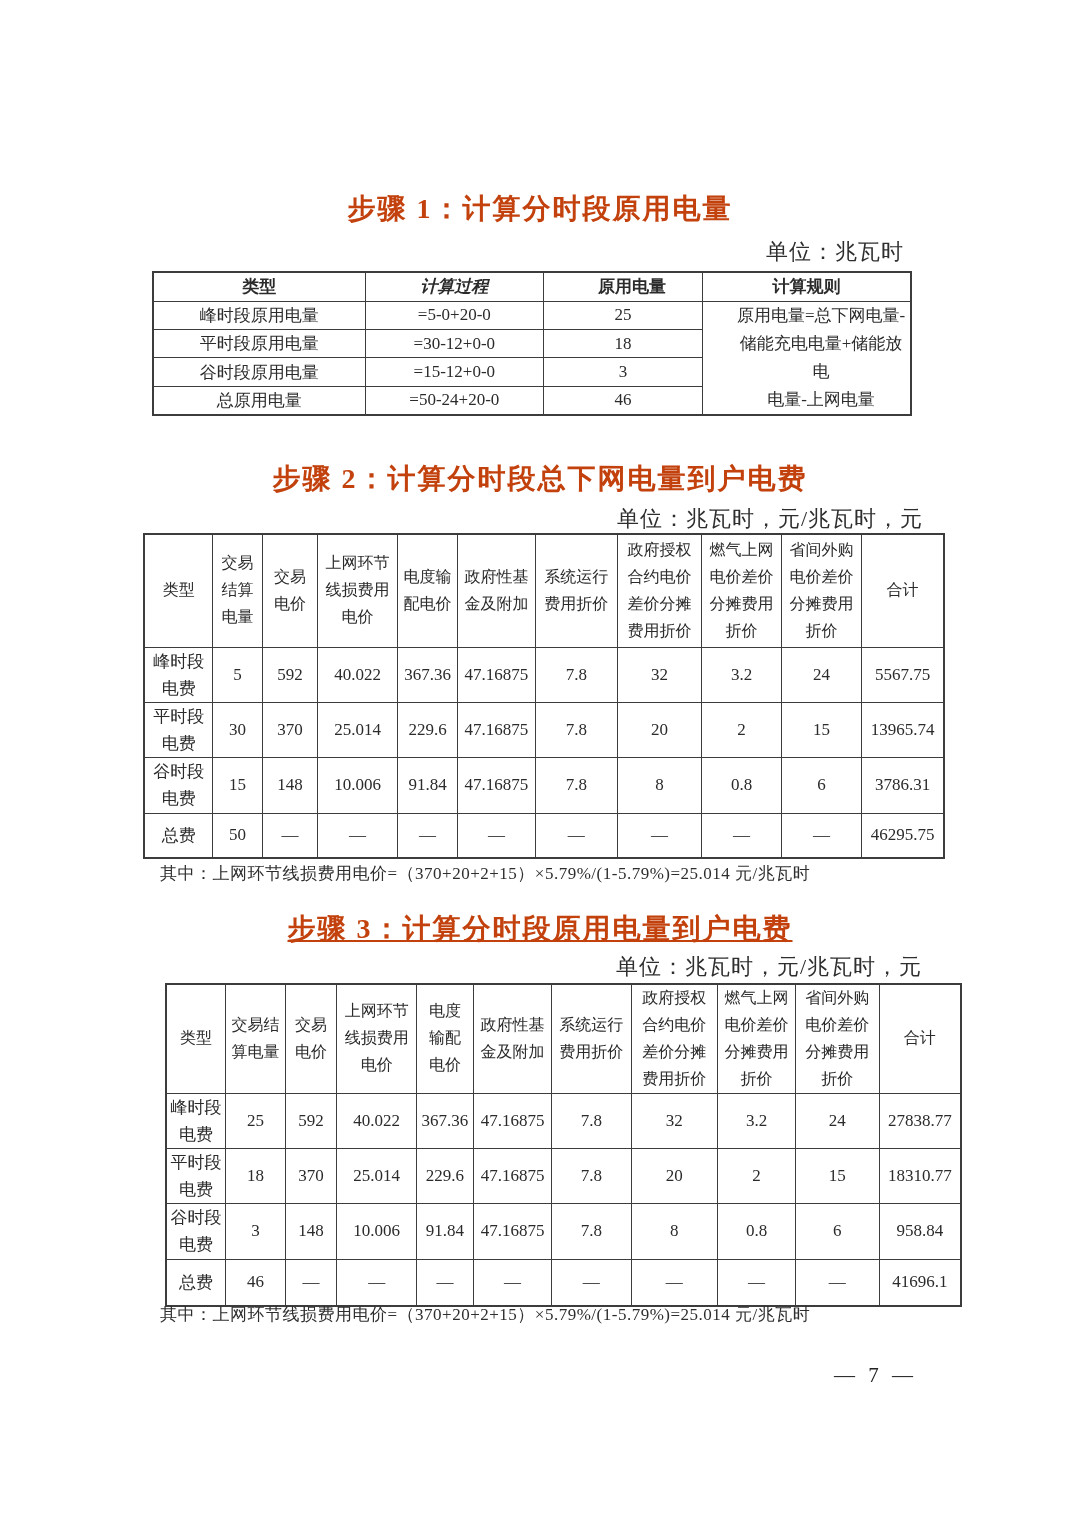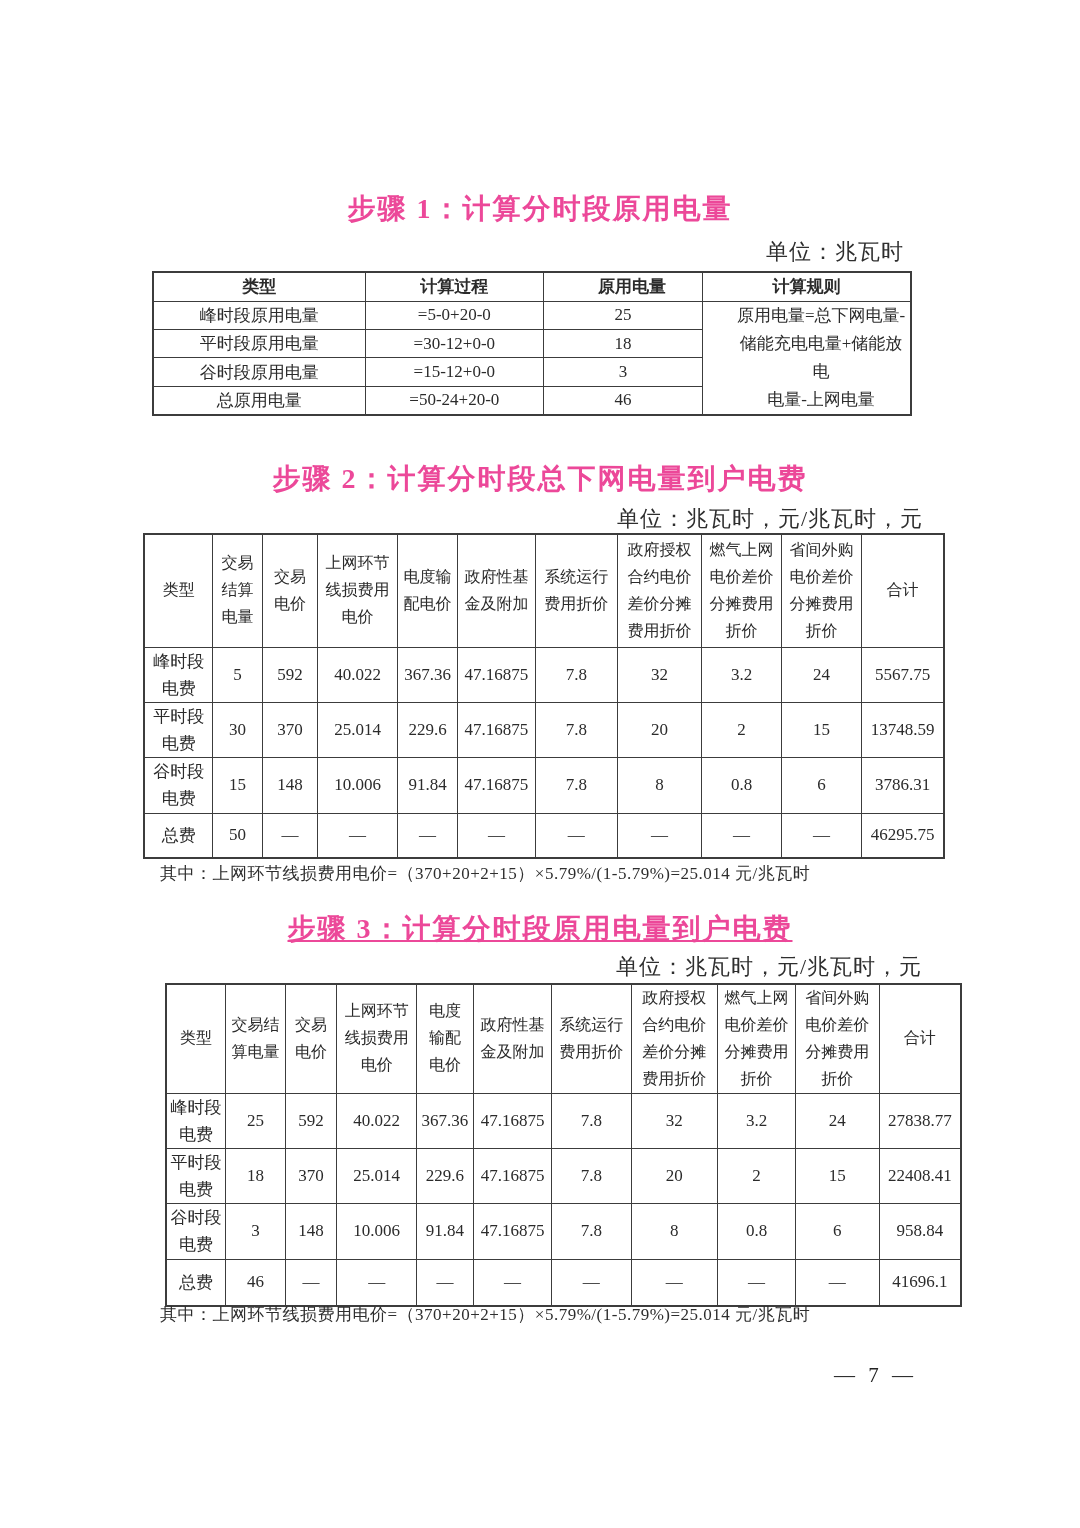--- a/index.html
+++ b/index.html
@@ -11,21 +11,21 @@
     position: relative;
     overflow: hidden;
   }
   .abs { position: absolute; }
   .step-title {
     left: 0; width: 1080px;
     text-align: center;
     font-size: 28px;
     font-weight: bold;
     letter-spacing: 2px;
-    color: #ec4899;
+    color: #c2410c;
   }
   .unit-line {
     font-size: 22px;
     text-align: right;
     color: #2e2e2e;
     letter-spacing: 1px;
   }
   table {
     border-collapse: collapse;
     table-layout: fixed;
@@ -80,21 +80,21 @@
 <table class="abs t1" style="top:271px; left:152px;">
   <colgroup>
       <col style="width:28%">
       <col style="width:23.5%">
       <col style="width:21%">
       <col style="width:27.5%">
     </colgroup>
   <tbody>
       <tr class="hdr">
     <th style="font-weight:bold;">类型</th>
-    <th style="font-weight:bold;">计算过程</th>
+    <th style="font-weight:bold;font-style:italic;">计算过程</th>
     <th style="font-weight:bold;padding-left:20px;">原用电量</th>
     <th style="font-weight:bold;">计算规则</th>
   </tr>
   <tr class="data">
     <td>峰时段原用电量</td>
     <td>=5-0+20-0</td>
     <td>25</td>
     <td class="rule" rowspan="4">原用电量=总下网电量-
 储能充电电量+储能放电
 电量-上网电量</td>
@@ -184,21 +184,21 @@
 电费</td>
     <td>30</td>
     <td>370</td>
     <td>25.014</td>
     <td>229.6</td>
     <td>47.16875</td>
     <td>7.8</td>
     <td>20</td>
     <td>2</td>
     <td>15</td>
-    <td>13748.59</td>
+    <td>13965.74</td>
   </tr>
   <tr class="data">
     <td class="rowlabel">谷时段
 电费</td>
     <td>15</td>
     <td>148</td>
     <td>10.006</td>
     <td>91.84</td>
     <td>47.16875</td>
     <td>7.8</td>
@@ -292,21 +292,21 @@
 电费</td>
     <td>18</td>
     <td>370</td>
     <td>25.014</td>
     <td>229.6</td>
     <td>47.16875</td>
     <td>7.8</td>
     <td>20</td>
     <td>2</td>
     <td>15</td>
-    <td>22408.41</td>
+    <td>18310.77</td>
   </tr>
   <tr class="data">
     <td class="rowlabel">谷时段
 电费</td>
     <td>3</td>
     <td>148</td>
     <td>10.006</td>
     <td>91.84</td>
     <td>47.16875</td>
     <td>7.8</td>

